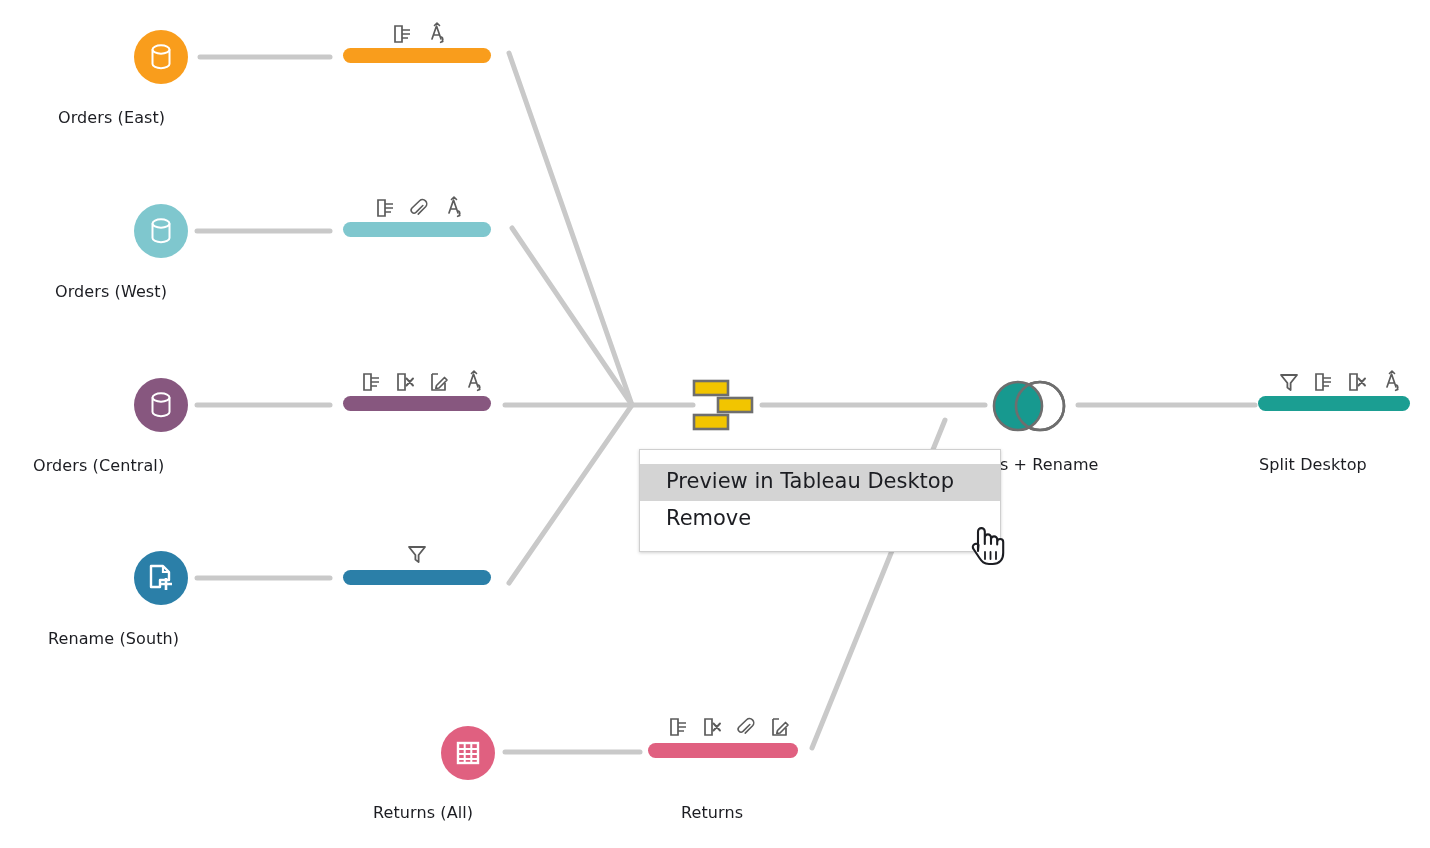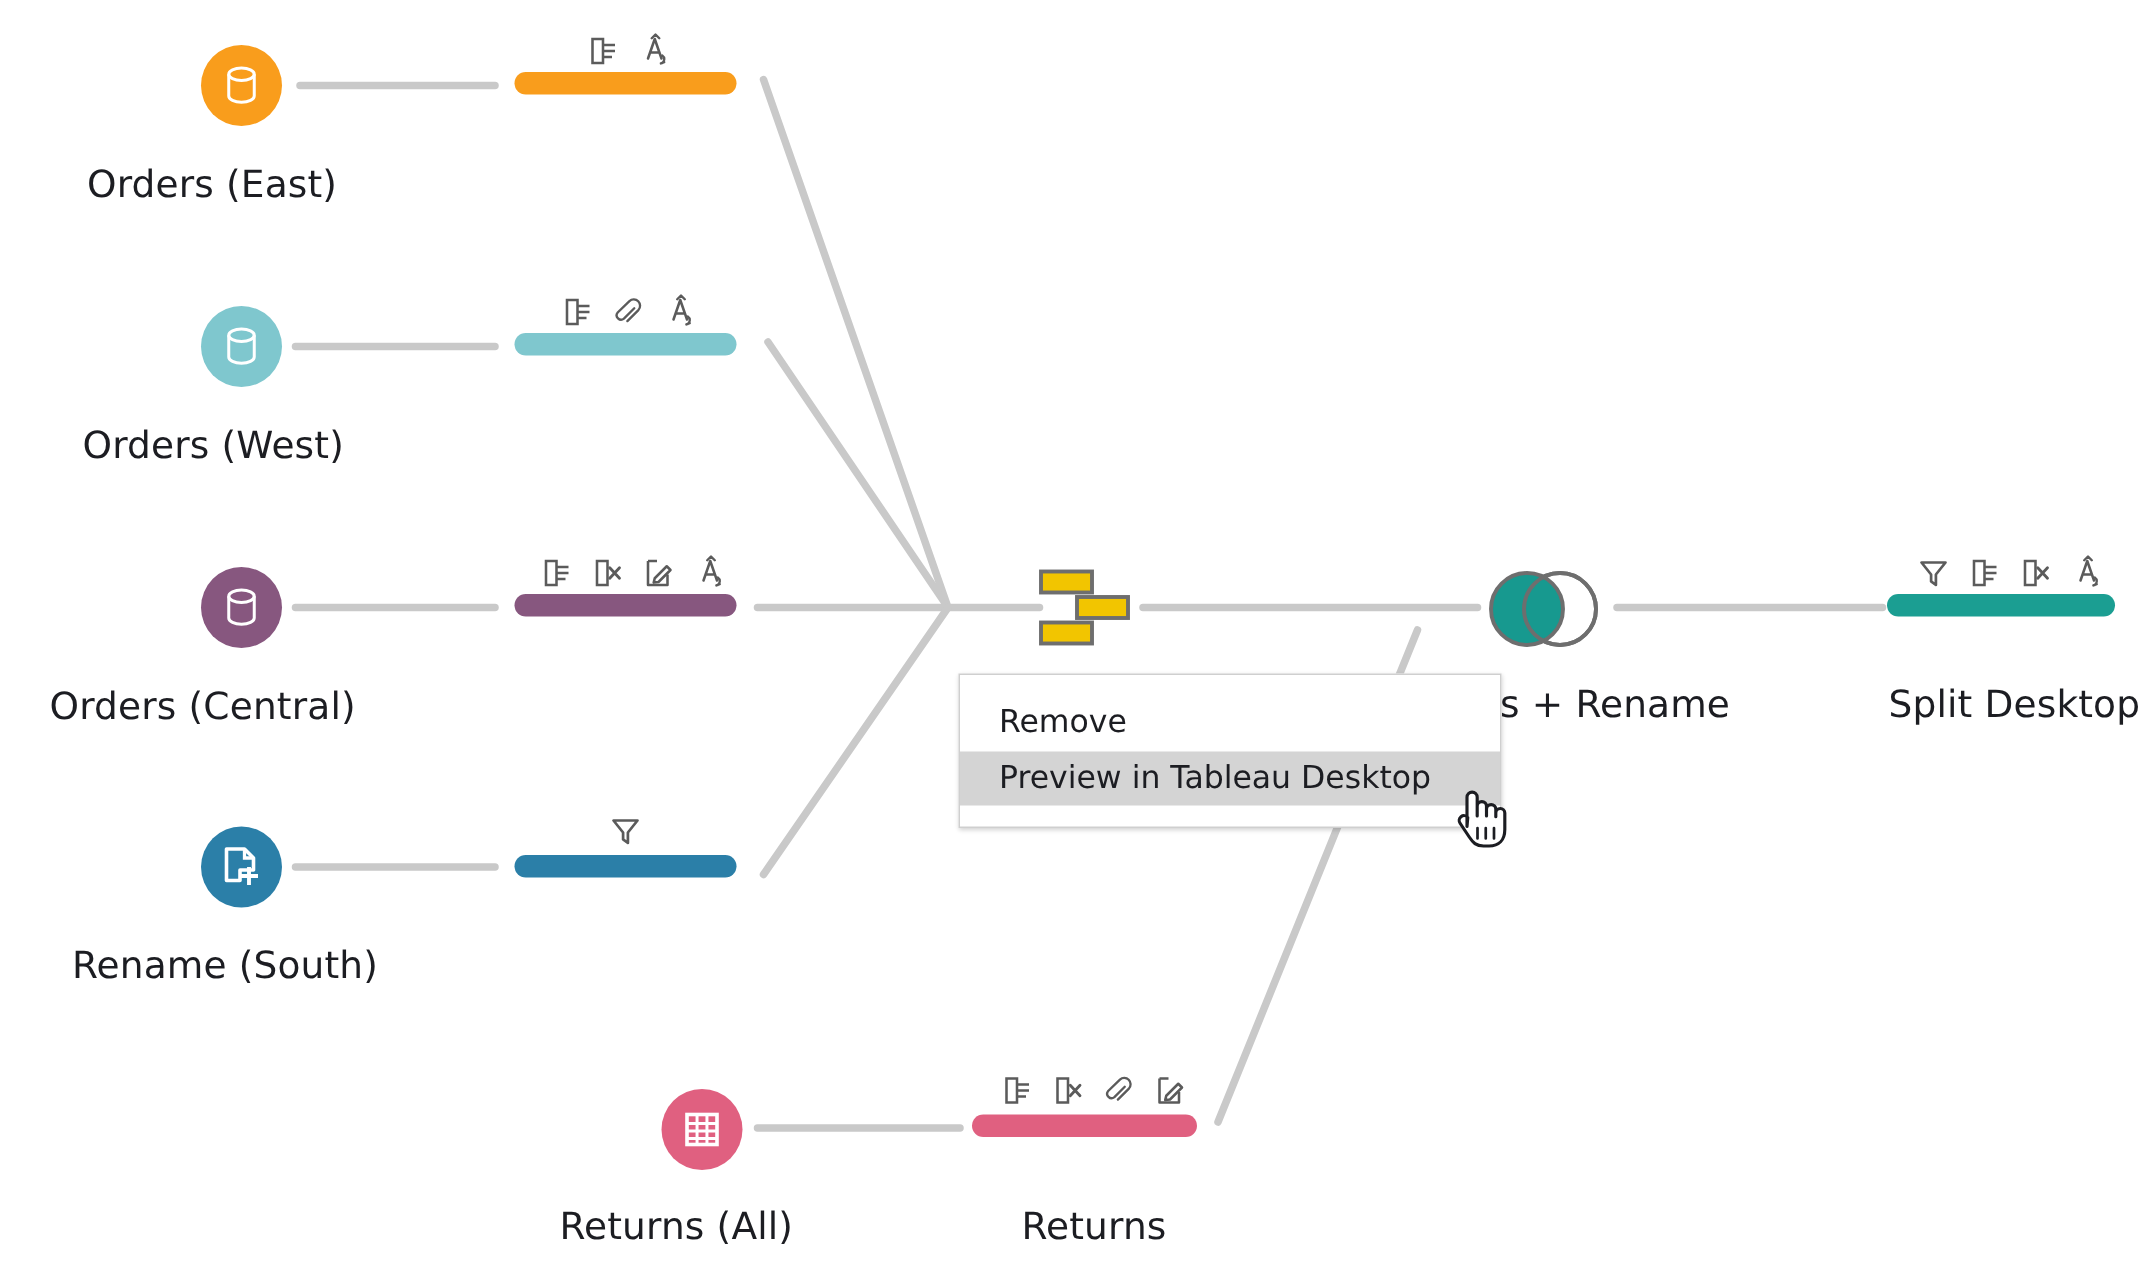--- a/index.html
+++ b/index.html
@@ -34,21 +34,21 @@
     position: absolute;
     width: 54px;
     height: 54px;
     border-radius: 50%;
     display: flex;
     align-items: center;
     justify-content: center;
   }
   .node-label {
     position: absolute;
-    font-size: 25px;
+    font-size: 16px;
     color: #1c1d22;
     white-space: nowrap;
     letter-spacing: .1px;
   }
   
   .opbar {
     position: absolute;
     height: 15px;
     border-radius: 8px;
   }
@@ -285,22 +285,22 @@
   <div class="join-step" style="left:988px; top:378px;">
     <svg width="84" height="56" viewBox="0 0 84 56">
       <circle cx="52" cy="28" r="24" fill="#ffffff" stroke="#6E6E6E" stroke-width="2.6"></circle>
       <circle cx="30" cy="28" r="24" fill="#17998F" stroke="#6E6E6E" stroke-width="2.6"></circle>
       <circle cx="52" cy="28" r="24" fill="none" stroke="#6E6E6E" stroke-width="2.6"></circle>
     </svg>
   </div>
   <div class="node-label" style="left:1000px; top:455px;">s + Rename</div>
 
   <div id="context-menu" style="left:639px; top:449px; width:360px;">
+    <div class="menu-item selected">Preview in Tableau Desktop</div>
     <div class="menu-item">Remove</div>
-    <div class="menu-item selected">Preview in Tableau Desktop</div>
   </div>
 
   <div id="cursor" style="left:966px; top:521px;">
     <svg width="40" height="46" viewBox="0 0 40 46">
       <path d="M12 30 V10.5 a3.4 3.4 0 0 1 6.8 0 V23 V16.5 a3.1 3.1 0 0 1 6.2 0 V23 V18.5
                a3.1 3.1 0 0 1 6.2 0 V23.5 V21 a3 3 0 0 1 6 0 V32
                c0 7-4 11-10.5 11 H23 c-5 0-7-2.2-9.5-6 L7.5 28
                a3.2 3.2 0 0 1 5-4 Z" fill="#ffffff" stroke="#1c1d22" stroke-width="2.1" stroke-linejoin="round"></path>
       <path d="M19 31 V38 M24.5 31 V38 M30 31 V38" stroke="#1c1d22" stroke-width="1.8" stroke-linecap="round"></path>
     </svg>

